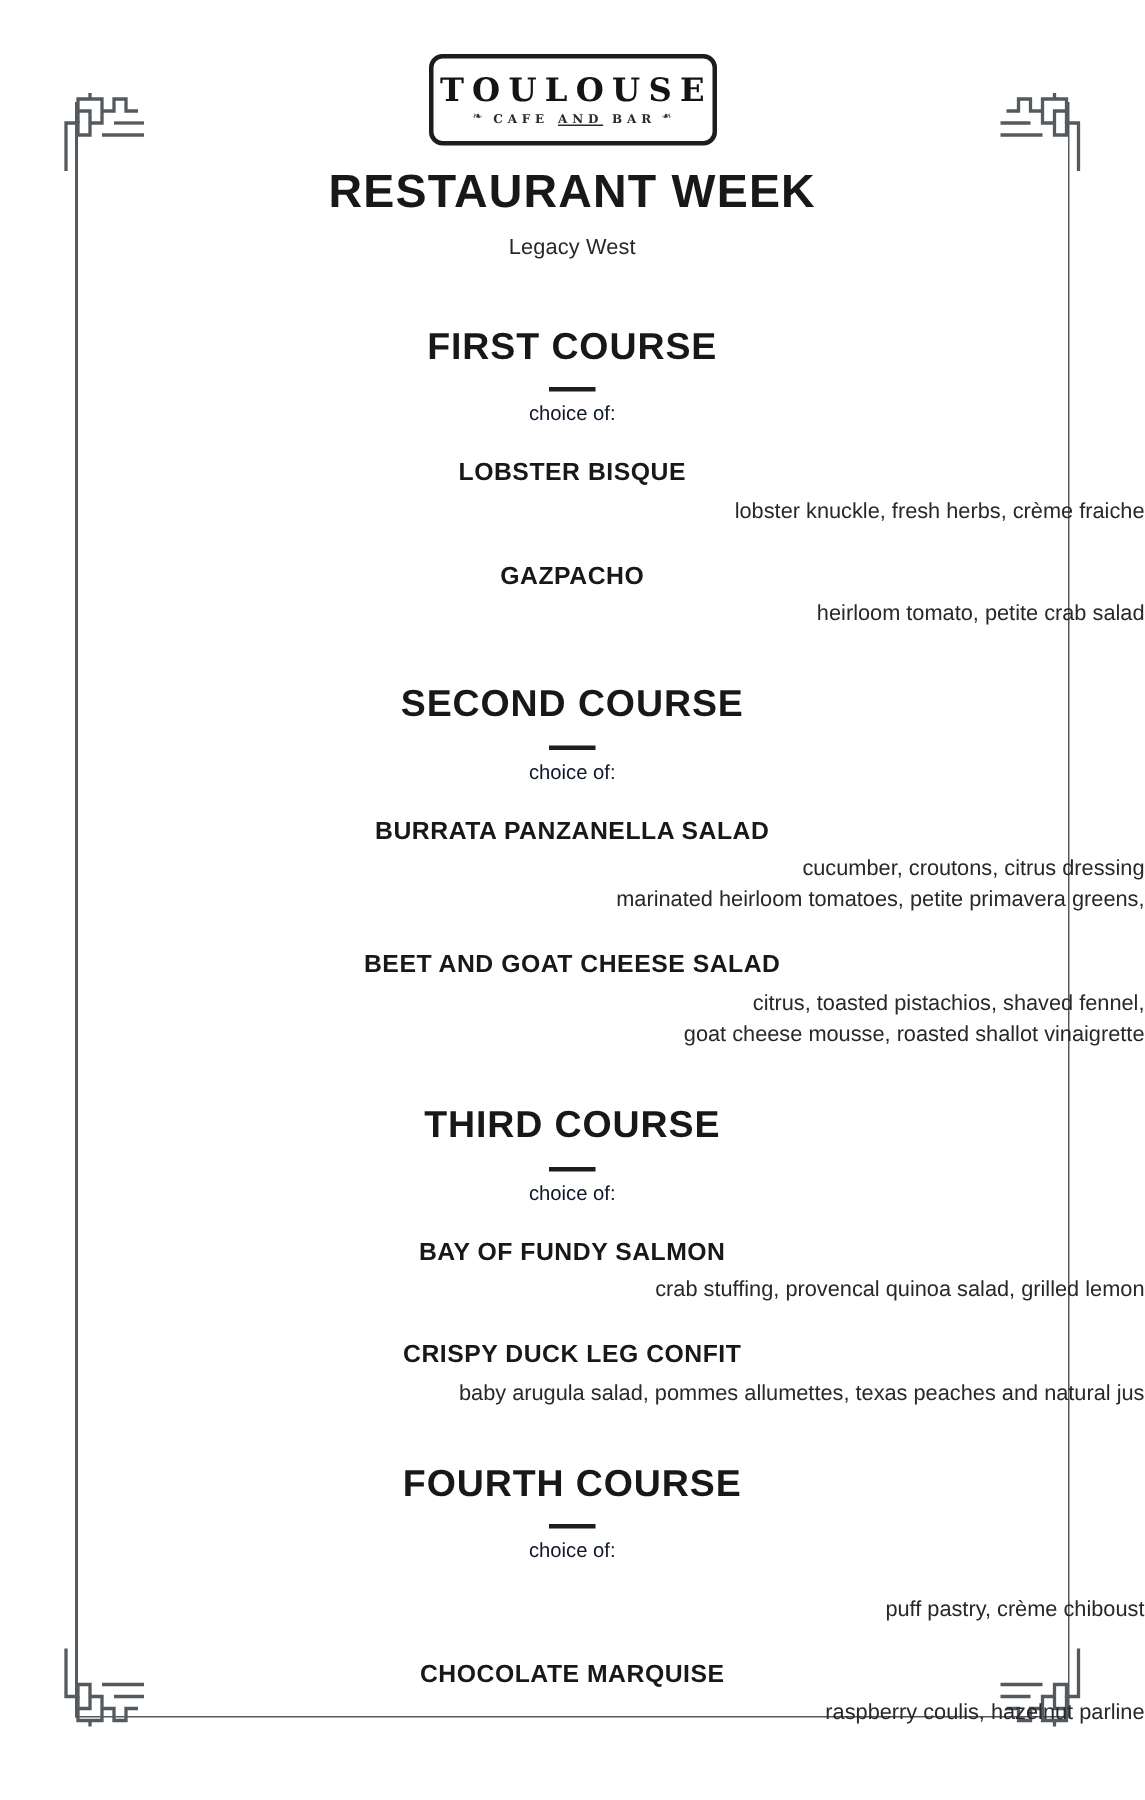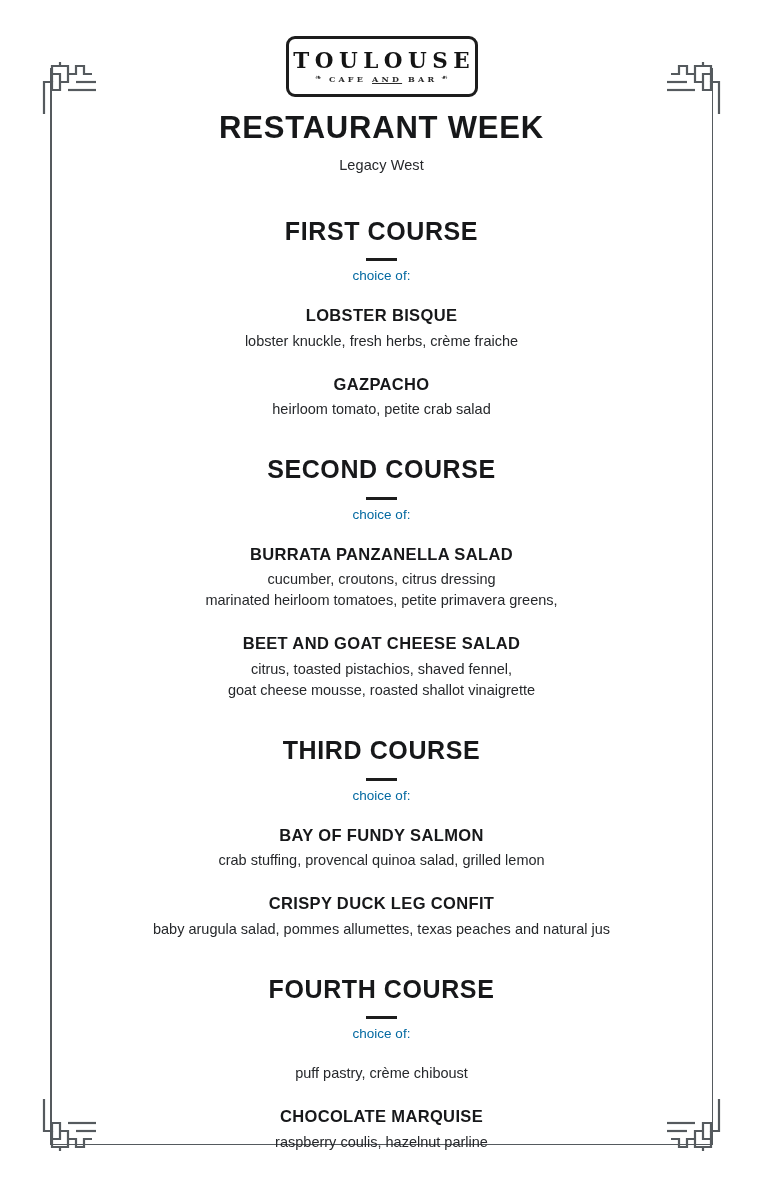--- a/index.html
+++ b/index.html
@@ -159,42 +159,42 @@
   .course-rule {
     width: 31px;
     height: 3px;
     background: #1d1d1d;
     margin: 13px auto 7px auto;
   }
   .course-choice {
     margin: 0 0 4px 0;
     font-size: 13.5px;
     font-weight: 400;
-    color: #0369a1;
+    color: #0f172a;
   }
 
   .dish {
     margin-top: 22px;
   }
   .dish-name {
     margin: 0;
     font-size: 16.5px;
     font-weight: 700;
     letter-spacing: 0.35px;
     color: #17181a;
     line-height: 1.25;
   }
   .dish-desc {
     margin: 5px 0 0 0;
     font-size: 14.5px;
     font-weight: 400;
     color: #26282b;
     line-height: 1.45;
   }
-  .dish-desc-line { display: block; }
+  .dish-desc-line { display: block; text-align: right; }
 </style>
 </head>
 <body>
 
 <div class="frame">
   <div class="frame-line fl-top-left"></div>
   <div class="frame-line fl-top-right"></div>
   <div class="frame-line fl-bot-left"></div>
   <div class="frame-line fl-bot-right"></div>
   <div class="frame-line fl-left-o"></div>

